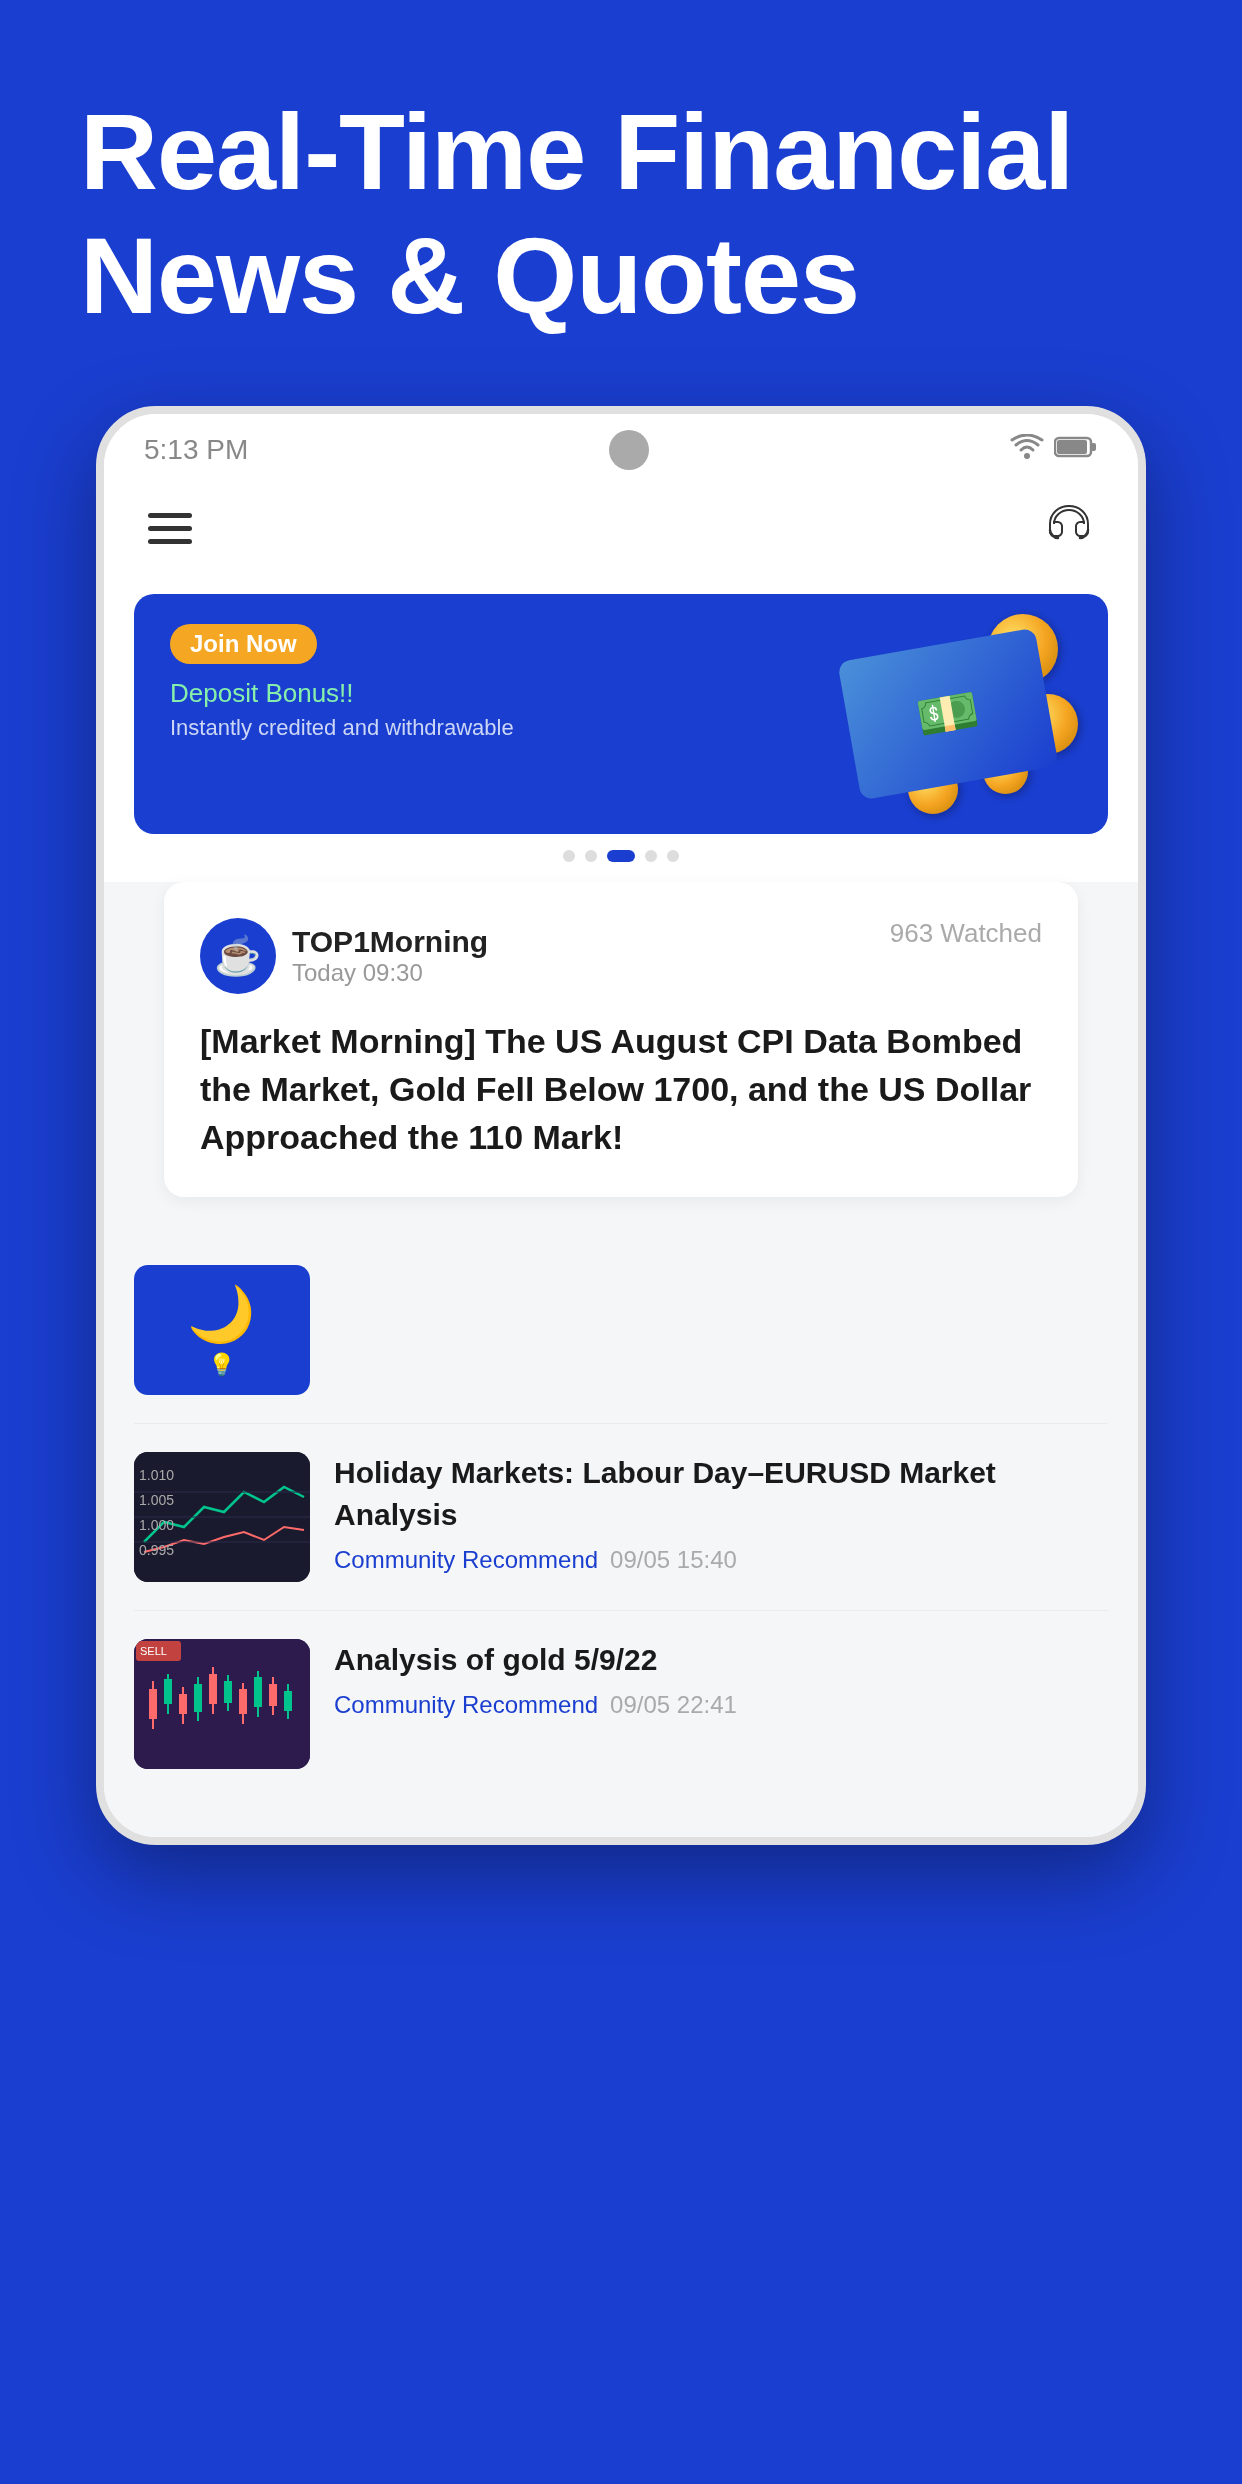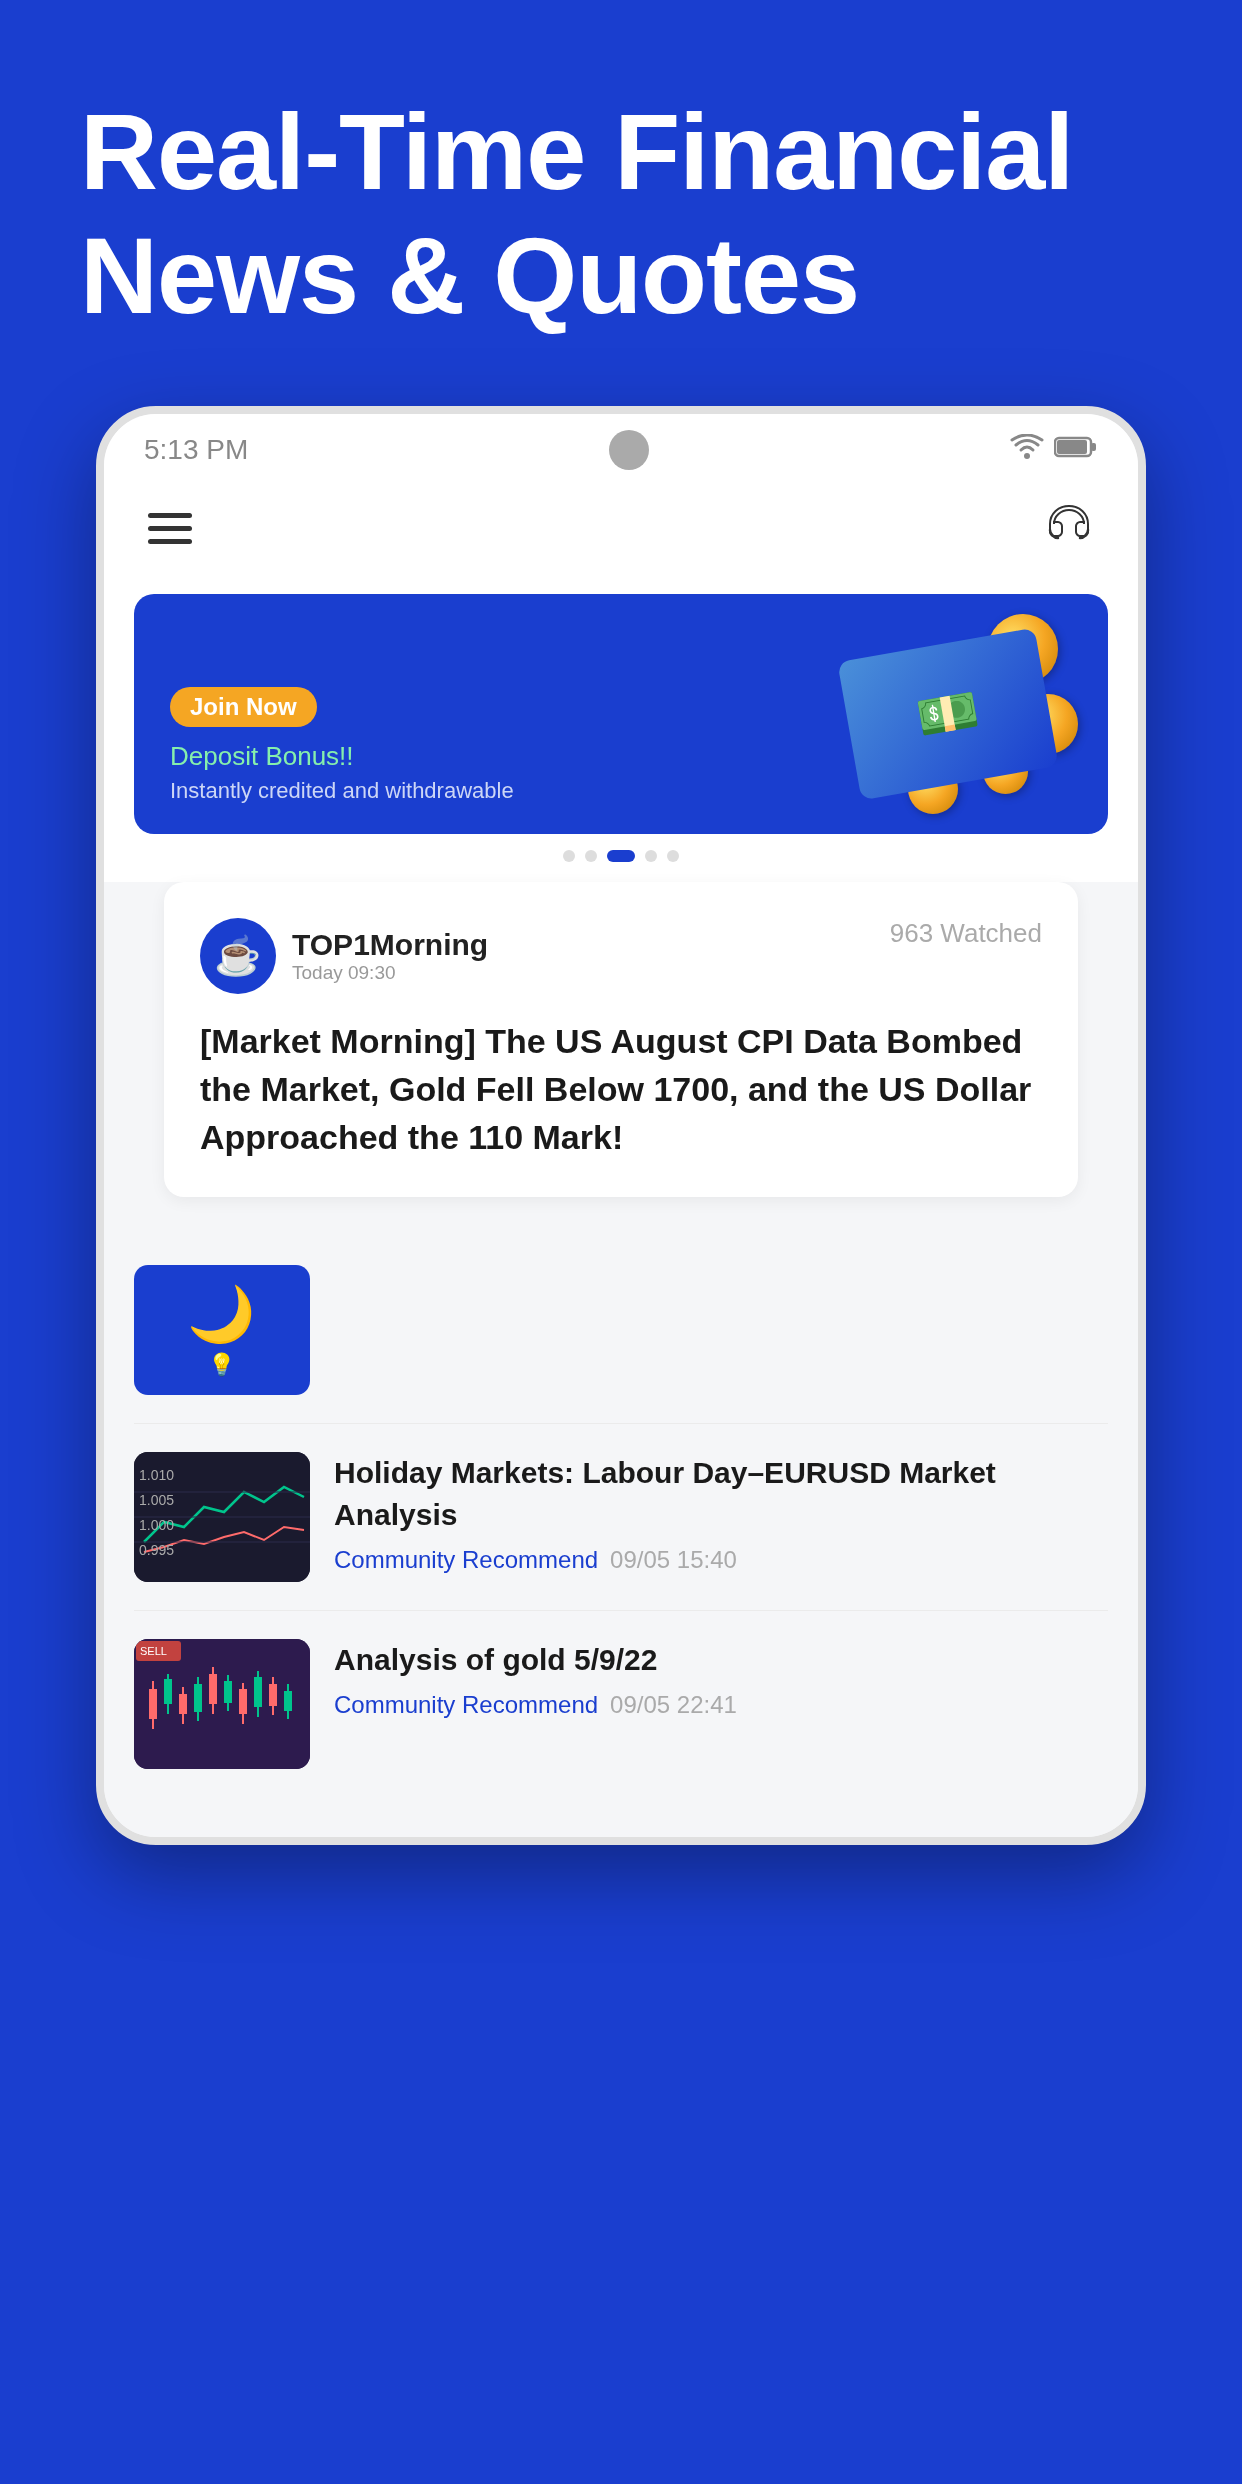--- a/index.html
+++ b/index.html
@@ -114,21 +114,21 @@
       padding: 16px 30px 0 30px;
     }
 
     .banner {
       background: #1a3ecf;
       border-radius: 20px;
       overflow: hidden;
       position: relative;
       height: 240px;
       display: flex;
-      align-items: flex-end;
+      align-items: flex-start;
     }
 
     .banner-content {
       padding: 30px 36px;
       flex: 1;
       z-index: 2;
     }
 
     .join-now-badge {
       background: #f5a623;
@@ -259,21 +259,21 @@
       font-size: 38px;
     }
 
     .author-info .author-name {
       font-size: 30px;
       font-weight: 700;
       color: #222;
     }
 
     .author-info .author-time {
-      font-size: 19px;
+      font-size: 24px;
       color: #999;
       margin-top: 0;
     }
 
     .watch-count {
       font-size: 26px;
       color: #aaa;
     }
 
     .card-title {

